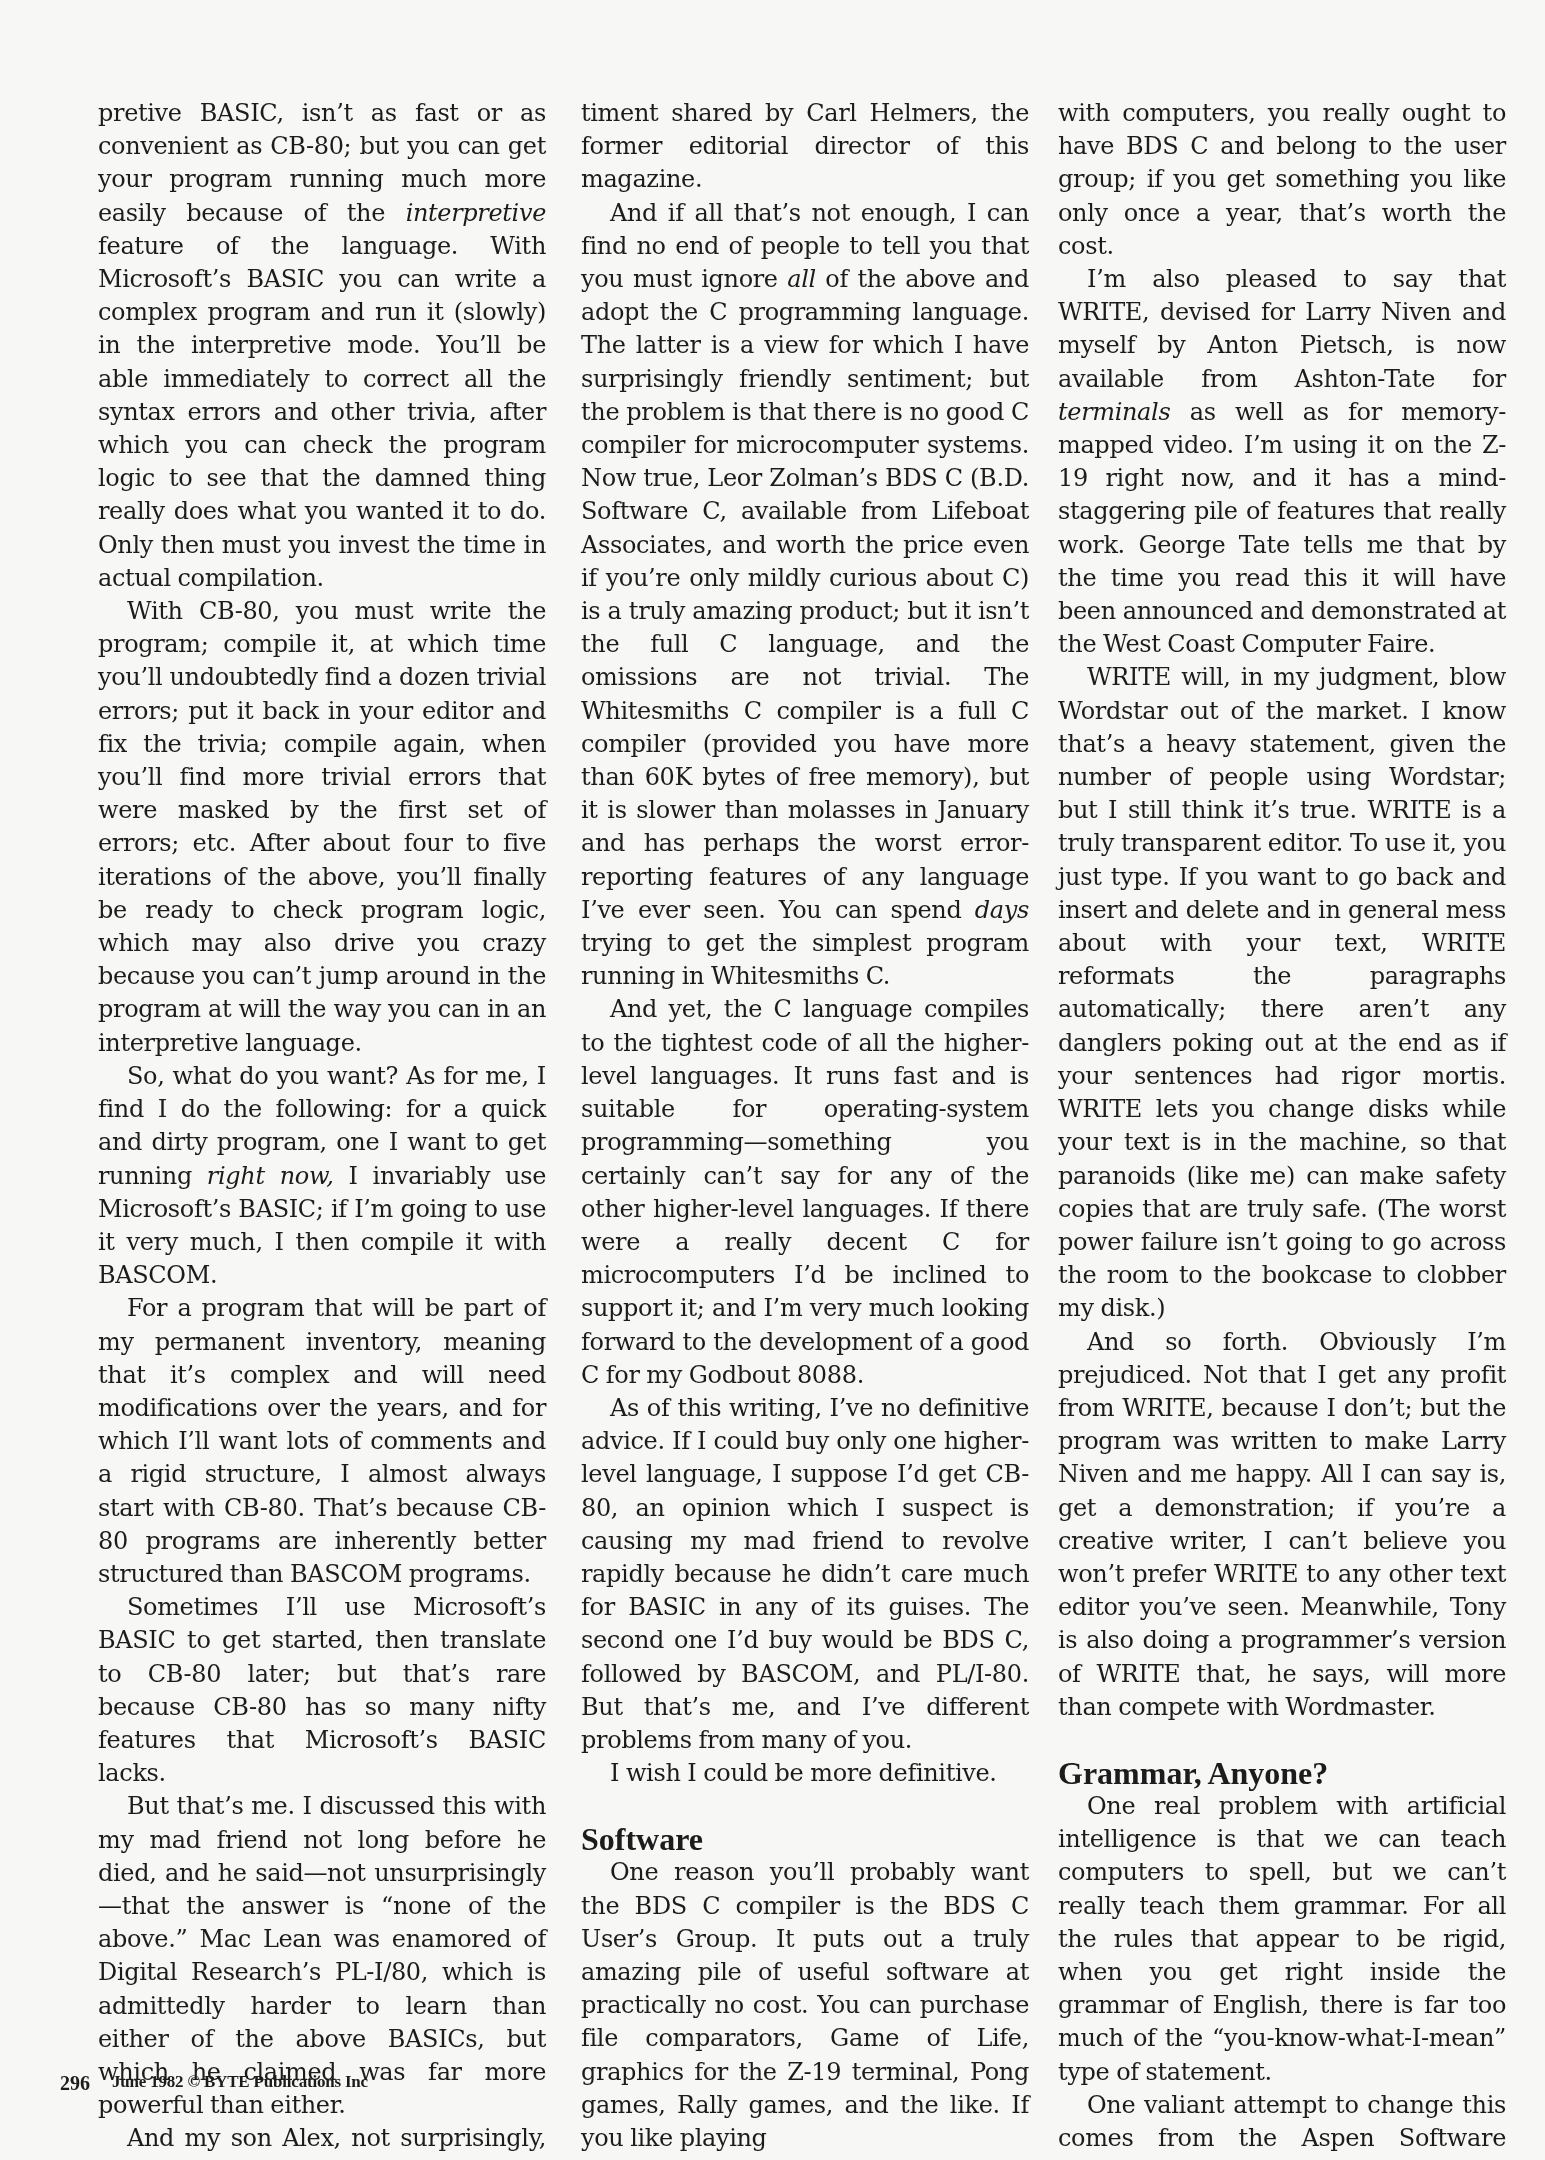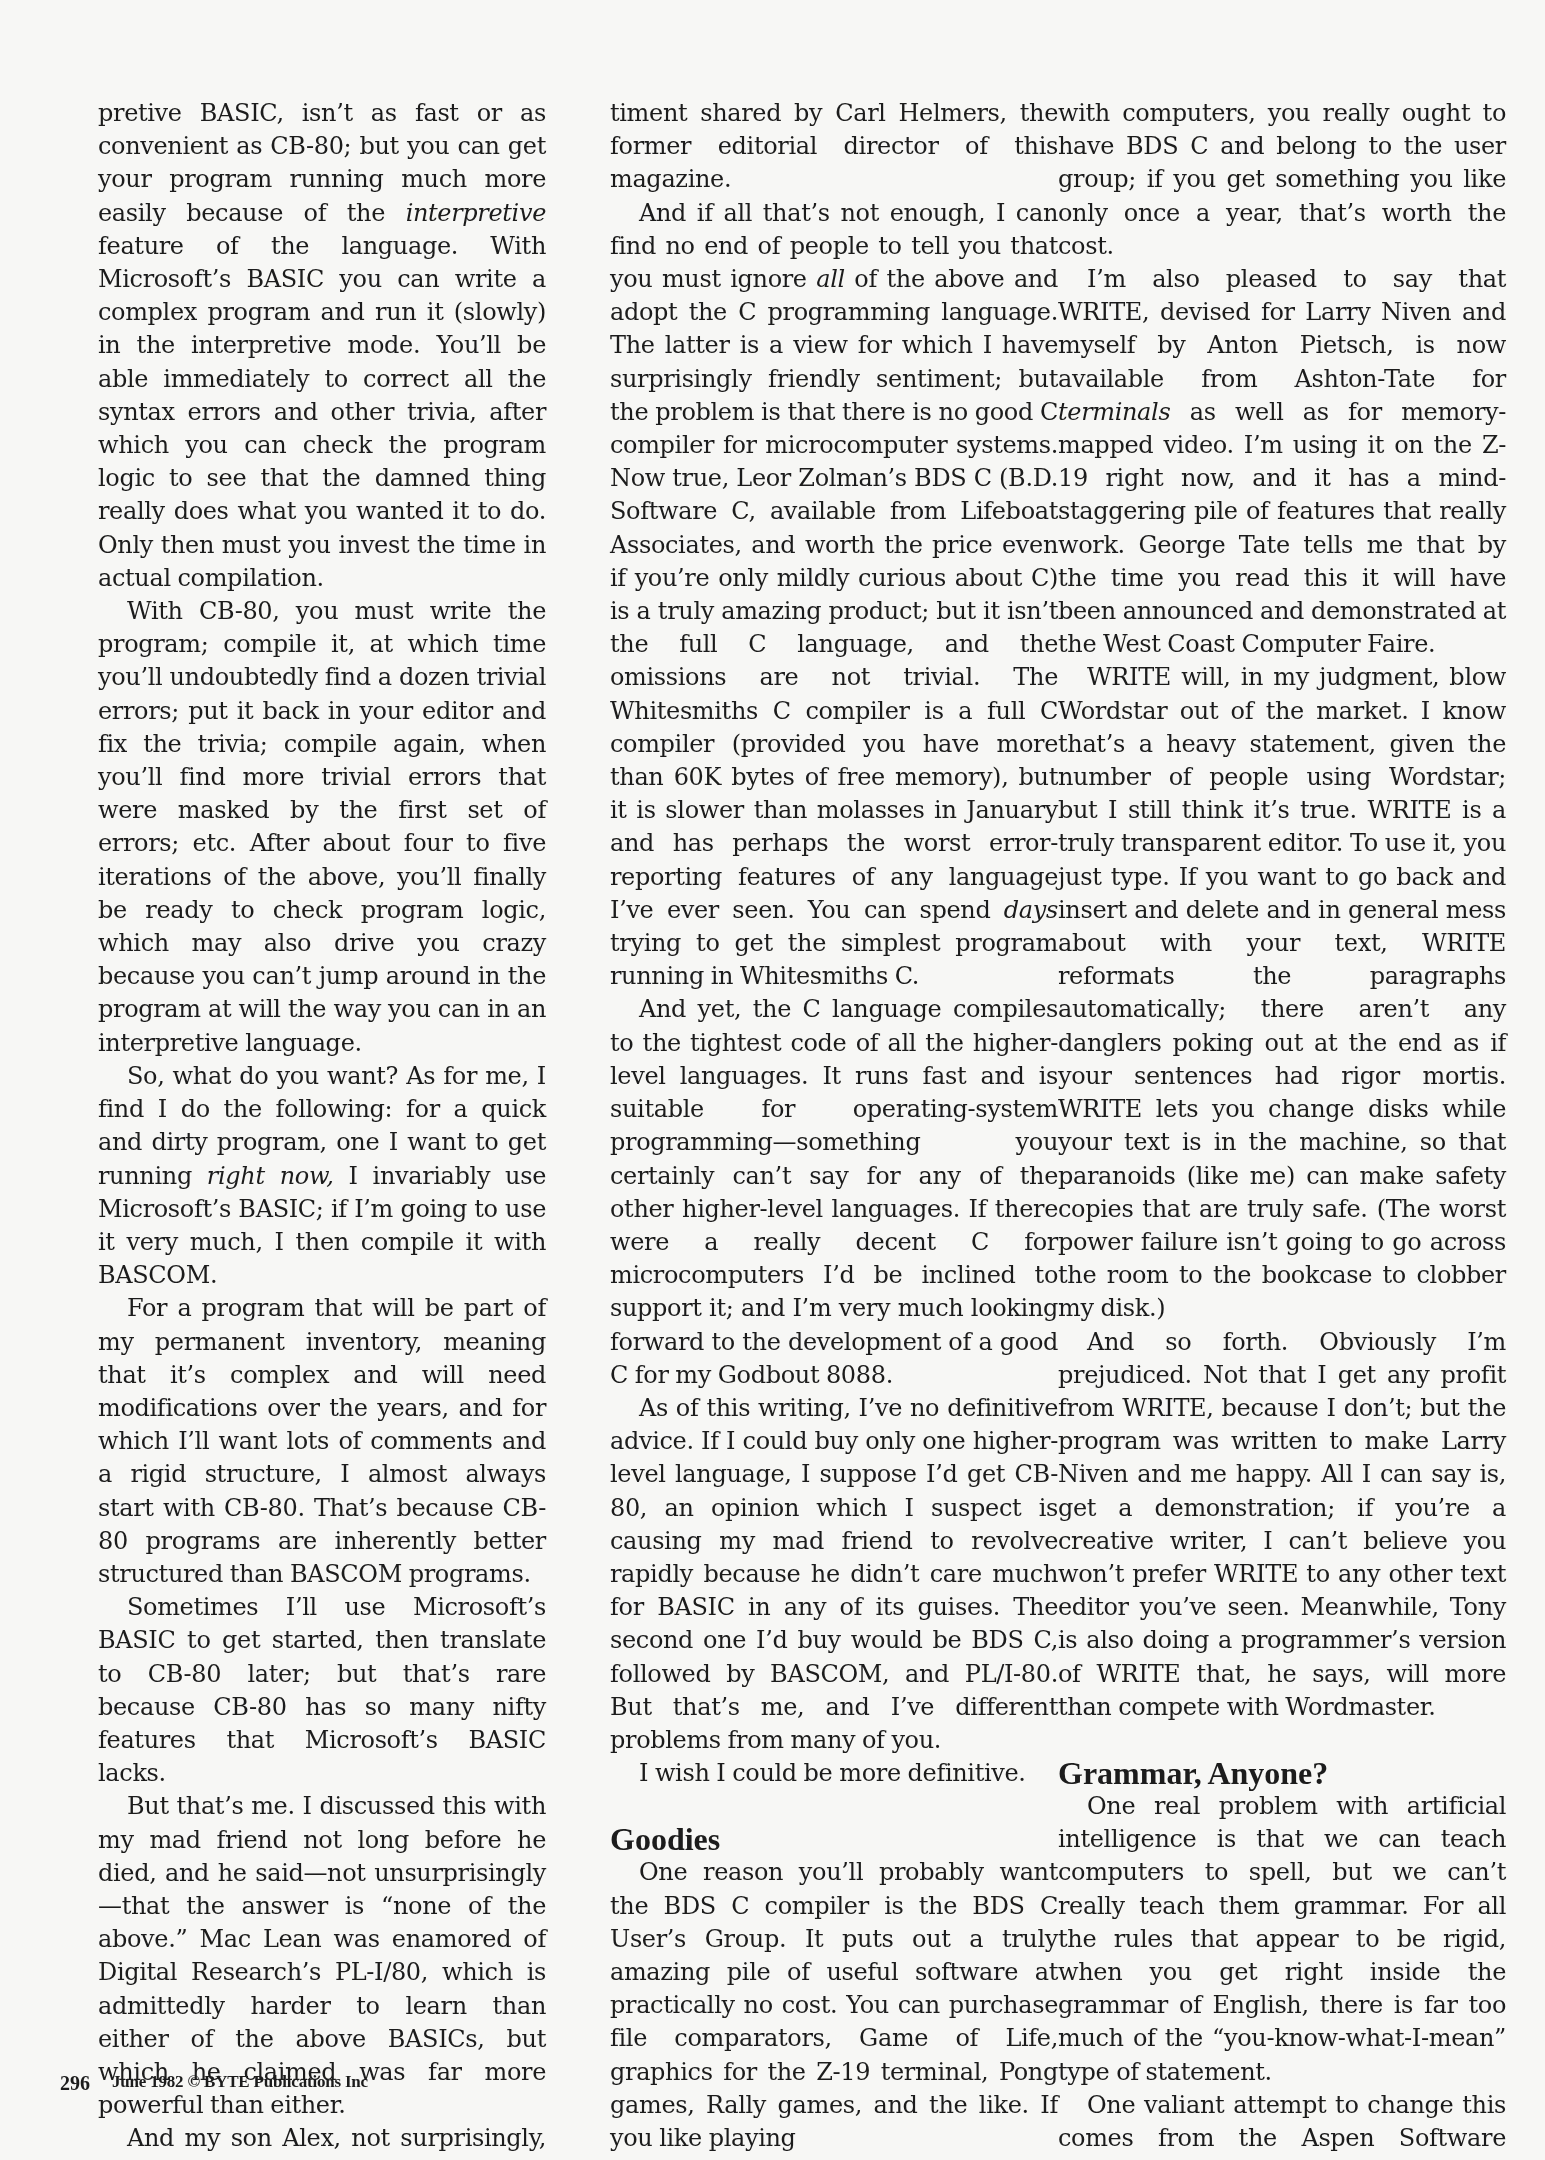--- a/index.html
+++ b/index.html
@@ -11,21 +11,21 @@
     position: relative;
   }
   .page { position: absolute; left: 0; top: 0; width: 1545px; height: 2160px; }
   .col {
     position: absolute; top: 97px; width: 448px;
     font-size: 24px; line-height: 33.2px;
     text-align: justify; hyphens: manual;
     letter-spacing: -0.35px; word-spacing: -0.5px;
   }
   .col-1 { left: 98px; }
-  .col-2 { left: 610px; }
+  .col-2 { left: 581px; }
   .col-3 { left: 1058px; }
   .para { margin: 0; text-indent: 29px; }
   .para.cont { text-indent: 0; }
   .para em { font-style: italic; }
   .heading {
     font-family: "Liberation Serif", "DejaVu Serif", serif;
     font-weight: bold; font-size: 32px; line-height: 33px;
     margin: 33px 0 0 0; text-indent: 0; letter-spacing: 0;
   }
   .footer {
@@ -48,21 +48,21 @@
       <p class="para"><span>Sometimes I’ll use Microsoft’s BASIC to get started, then translate to CB-80 later; but that’s rare because CB-80 has so many nifty features that Microsoft’s BASIC lacks.</span></p>
       <p class="para"><span>But that’s me. I discussed this with my mad friend not long before he died, and he said—not unsurprisingly—that the answer is “none of the above.” Mac Lean was enamored of Digital Research’s PL-I/80, which is admittedly harder to learn than either of the above BASICs, but which he claimed was far more powerful than either.</span></p>
       <p class="para"><span>And my son Alex, not surprisingly, argues that Pascal is much better; a sen-</span></p>
     </div>
   <div class="col col-2">
       <p class="para cont"><span>timent shared by Carl Helmers, the former editorial director of this magazine.</span></p>
       <p class="para"><span>And if all that’s not enough, I can find no end of people to tell you that you must ignore </span><em>all</em><span> of the above and adopt the C programming language. The latter is a view for which I have surprisingly friendly sentiment; but the problem is that there is no good C compiler for microcomputer systems. Now true, Leor Zolman’s BDS C (B.D. Software C, available from Lifeboat Associates, and worth the price even if you’re only mildly curious about C) is a truly amazing product; but it isn’t the full C language, and the omissions are not trivial. The Whitesmiths C compiler is a full C compiler (provided you have more than 60K bytes of free memory), but it is slower than molasses in January and has perhaps the worst error-reporting features of any language I’ve ever seen. You can spend </span><em>days</em><span> trying to get the simplest program running in Whitesmiths C.</span></p>
       <p class="para"><span>And yet, the C language compiles to the tightest code of all the higher-level languages. It runs fast and is suitable for operating-system programming—something you certainly can’t say for any of the other higher-level languages. If there were a really decent C for microcomputers I’d be inclined to support it; and I’m very much looking forward to the development of a good C for my Godbout 8088.</span></p>
       <p class="para"><span>As of this writing, I’ve no definitive advice. If I could buy only one higher-level language, I suppose I’d get CB-80, an opinion which I suspect is causing my mad friend to revolve rapidly because he didn’t care much for BASIC in any of its guises. The second one I’d buy would be BDS C, followed by BASCOM, and PL/I-80. But that’s me, and I’ve different problems from many of you.</span></p>
       <p class="para"><span>I wish I could be more definitive.</span></p>
-      <h3 class="heading">Goodies</h3>
+      <h3 class="heading">Software</h3>
       <p class="para"><span>One reason you’ll probably want the BDS C compiler is the BDS C User’s Group. It puts out a truly amazing pile of useful software at practically no cost. You can purchase file comparators, Game of Life, graphics for the Z-19 terminal, Pong games, Rally games, and the like. If you like playing</span></p>
     </div>
   <div class="col col-3">
       <p class="para cont"><span>with computers, you really ought to have BDS C and belong to the user group; if you get something you like only once a year, that’s worth the cost.</span></p>
       <p class="para"><span>I’m also pleased to say that WRITE, devised for Larry Niven and myself by Anton Pietsch, is now available from Ashton-Tate for </span><em>terminals</em><span> as well as for memory-mapped video. I’m using it on the Z-19 right now, and it has a mind-staggering pile of features that really work. George Tate tells me that by the time you read this it will have been announced and demonstrated at the West Coast Computer Faire.</span></p>
       <p class="para"><span>WRITE will, in my judgment, blow Wordstar out of the market. I know that’s a heavy statement, given the number of people using Wordstar; but I still think it’s true. WRITE is a truly transparent editor. To use it, you just type. If you want to go back and insert and delete and in general mess about with your text, WRITE reformats the paragraphs automatically; there aren’t any danglers poking out at the end as if your sentences had rigor mortis. WRITE lets you change disks while your text is in the machine, so that paranoids (like me) can make safety copies that are truly safe. (The worst power failure isn’t going to go across the room to the bookcase to clobber my disk.)</span></p>
       <p class="para"><span>And so forth. Obviously I’m prejudiced. Not that I get any profit from WRITE, because I don’t; but the program was written to make Larry Niven and me happy. All I can say is, get a demonstration; if you’re a creative writer, I can’t believe you won’t prefer WRITE to any other text editor you’ve seen. Meanwhile, Tony is also doing a programmer’s version of WRITE that, he says, will more than compete with Wordmaster.</span></p>
       <h3 class="heading">Grammar, Anyone?</h3>
       <p class="para"><span>One real problem with artificial intelligence is that we can teach computers to spell, but we can’t really teach them grammar. For all the rules that appear to be rigid, when you get right inside the grammar of English, there is far too much of the “you-know-what-I-mean” type of statement.</span></p>
       <p class="para"><span>One valiant attempt to change this comes from the Aspen Software Company, which makes Proofreader and</span></p>

